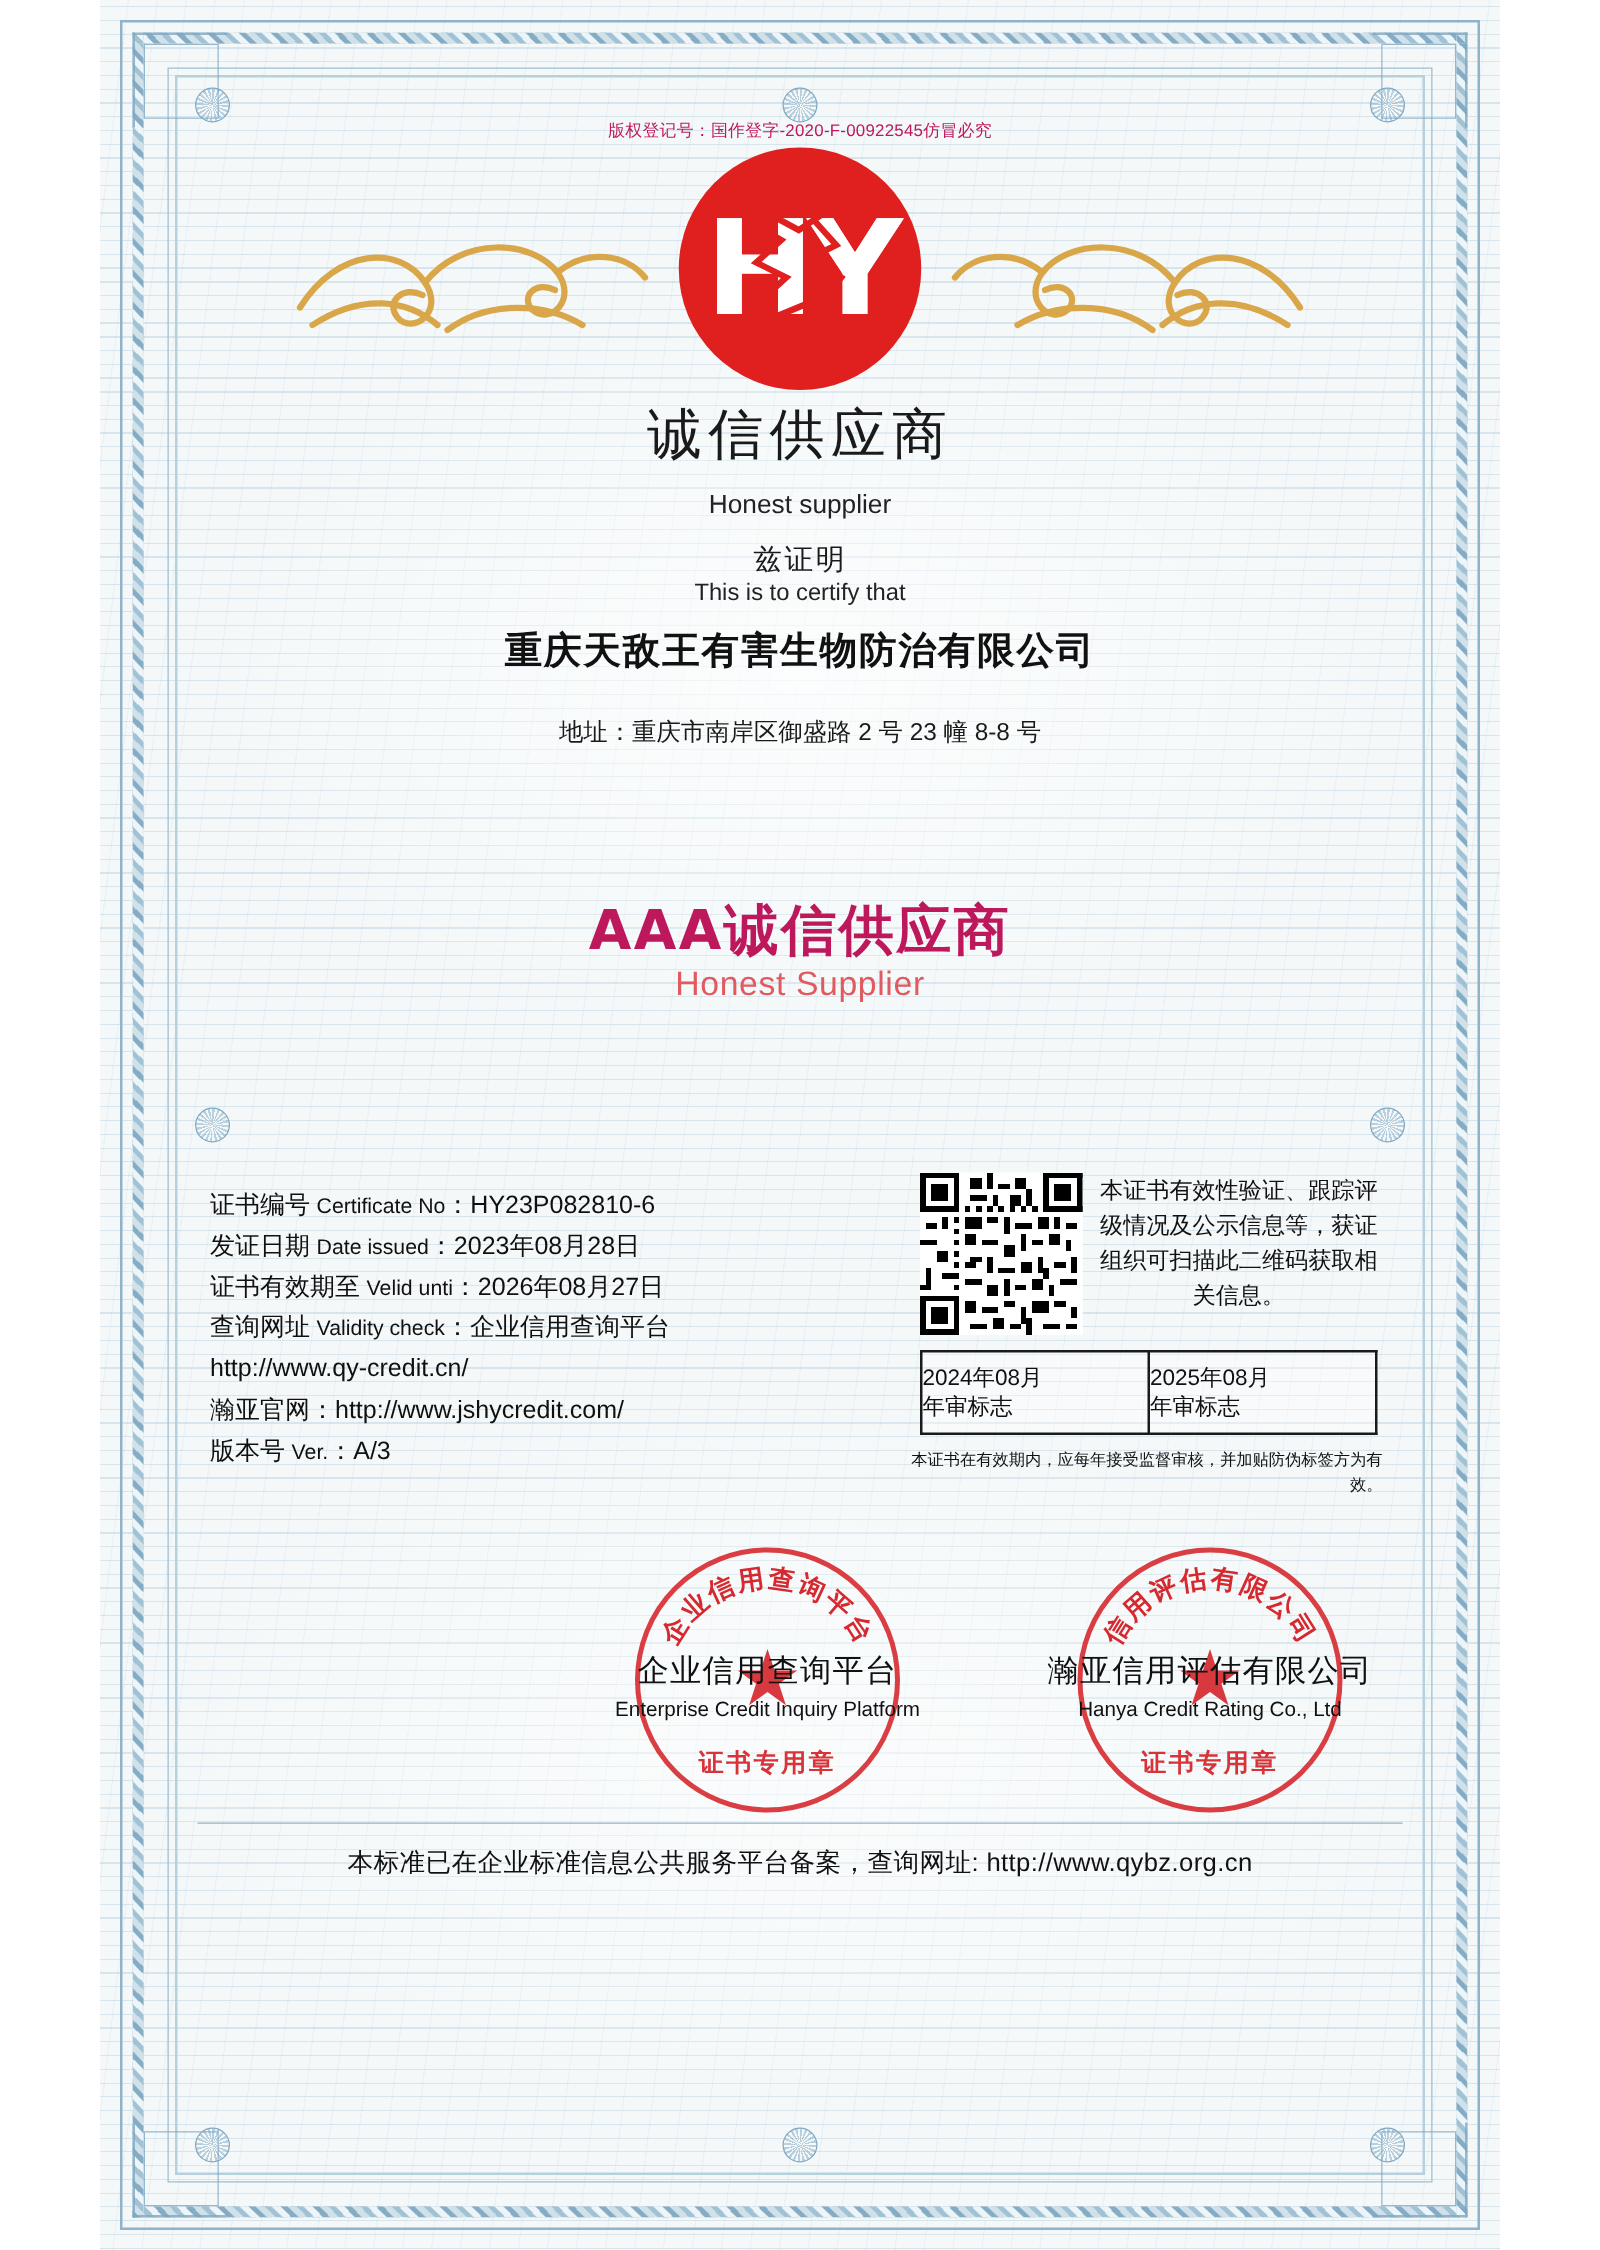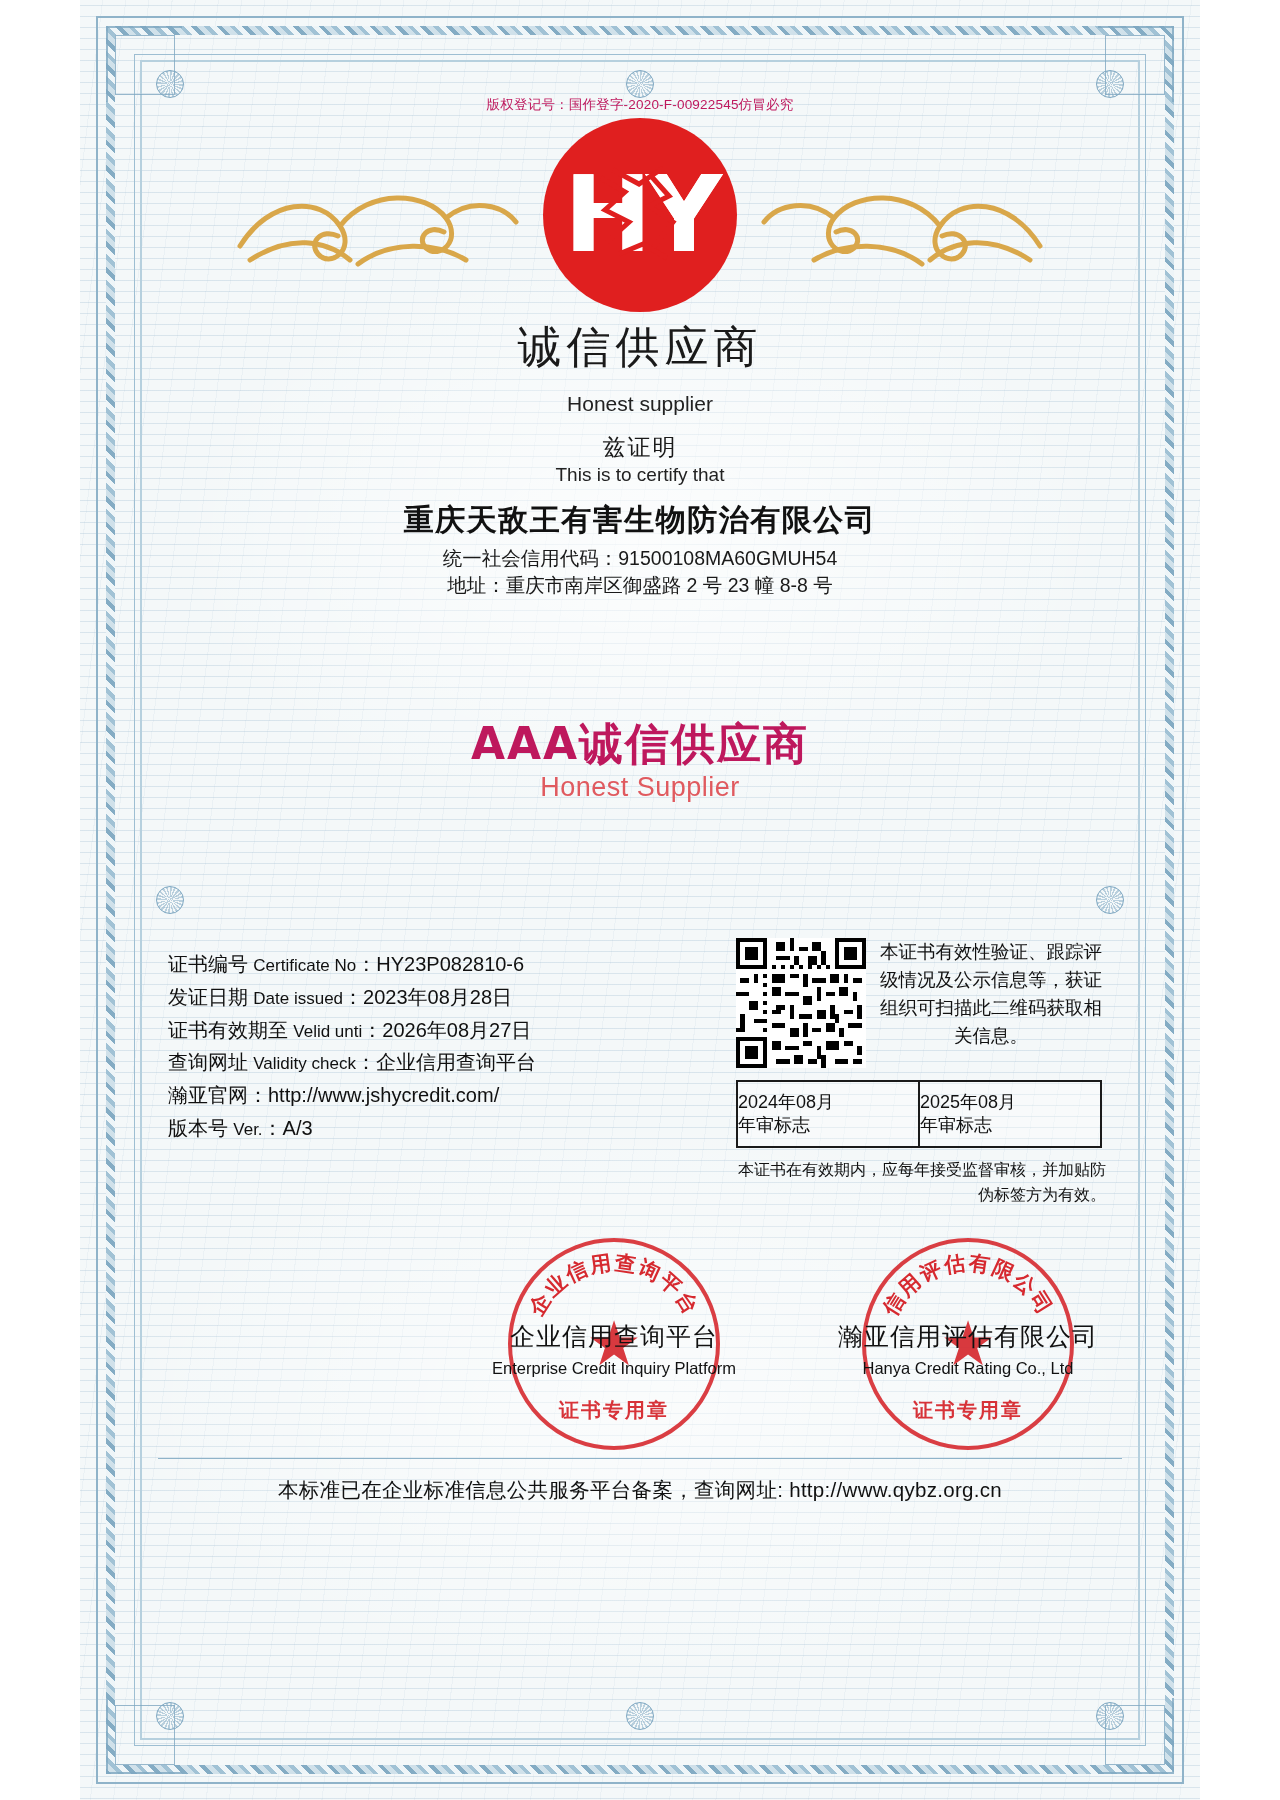--- a/index.html
+++ b/index.html
@@ -291,21 +291,21 @@
     background: rgba(255,255,255,.35);
   }
   .seal-box + .seal-box { border-left: none; }
 
   .audit-note {
     position: absolute;
     left: 648px;
     top: 1158px;
     width: 378px;
     text-align: right;
-    font-size: 16px;
+    font-size: 13px;
     line-height: 1.55;
     color: #111;
   }
 
   
   .stamp {
     position: absolute;
     width: 212px; height: 212px;
   }
   .stamp.left  { left: 428px; top: 1238px; }
@@ -435,21 +435,20 @@
           <path d="M76 136 L 100 126 L 124 140"></path>
         </g>
       </svg>
     </div>
 
     <div class="title-cn">诚信供应商</div>
     <div class="title-en">Honest supplier</div>
     <div class="certify-cn">兹证明</div>
     <div class="certify-en">This is to certify that</div>
     <div class="company">重庆天敌王有害生物防治有限公司</div>
-    <div class="credit-code">统一社会信用代码：91500108MA60GMUH54</div>
     <div class="address">地址：重庆市南岸区御盛路 2 号 23 幢 8-8 号</div>
 
     <div class="award-cn">AAA诚信供应商</div>
     <div class="award-en">Honest Supplier</div>
 
     <div class="details">
       <div>
         <span class="lbl-cn">证书编号</span>
         <span class="lbl-en">Certificate No</span><span class="val">：</span><span class="val">HY23P082810-6</span>
       </div>
@@ -457,20 +456,23 @@
         <span class="lbl-cn">发证日期</span>
         <span class="lbl-en">Date issued</span><span class="val">：</span><span class="val">2023年08月28日</span>
       </div>
       <div>
         <span class="lbl-cn">证书有效期至</span>
         <span class="lbl-en">Velid unti</span><span class="val">：</span><span class="val">2026年08月27日</span>
       </div>
       <div>
         <span class="lbl-cn">查询网址</span>
         <span class="lbl-en">Validity check</span><span class="val">：</span><span class="val">企业信用查询平台</span>
+      </div>
+      <div>
+        <span class="val">http://www.qy-credit.cn/</span>
       </div>
       <div>
         <span class="lbl-cn">瀚亚官网</span><span class="val">：</span><span class="val">http://www.jshycredit.com/</span>
       </div>
       <div>
         <span class="lbl-cn">版本号</span>
         <span class="lbl-en">Ver.</span><span class="val">：</span><span class="val">A/3</span>
       </div>
     </div>
 

